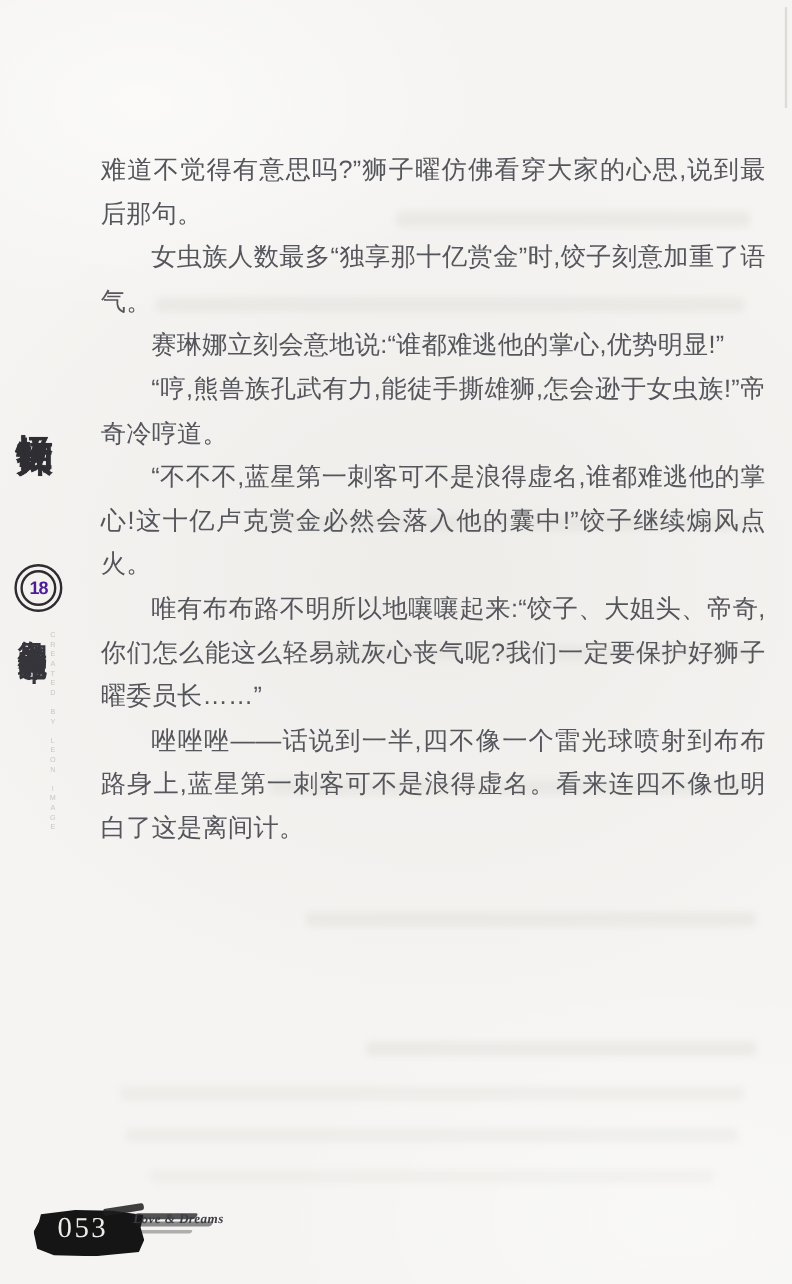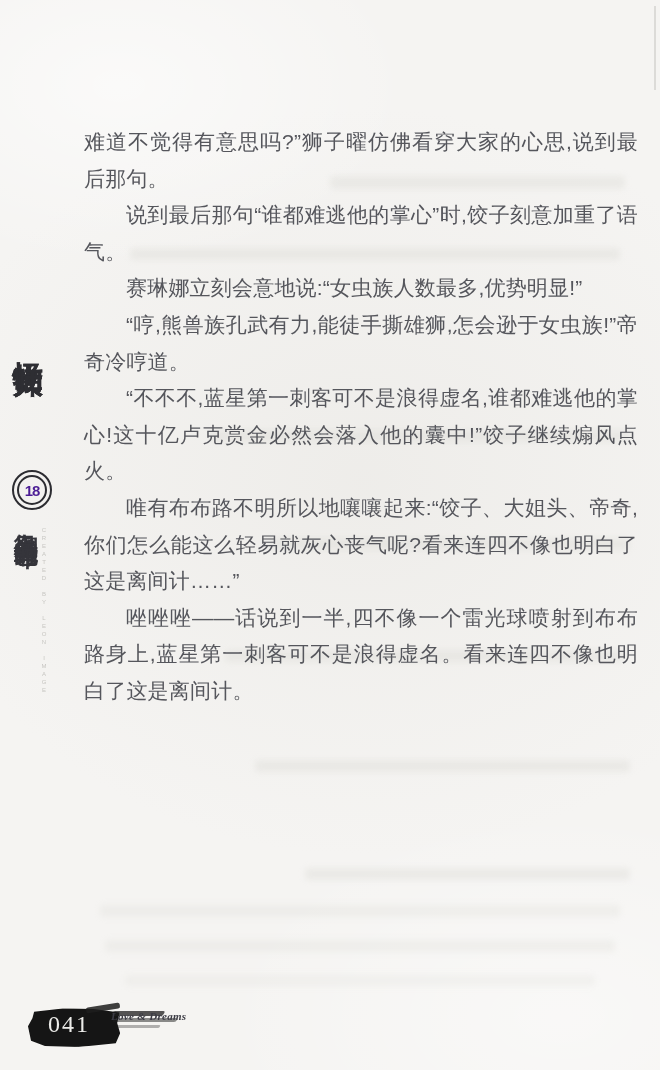--- a/index.html
+++ b/index.html
@@ -108,29 +108,29 @@
   <div class="vol-badge">
     <div class="vol-badge-inner">
       <span class="vol-number">18</span>
     </div>
   </div>
   <div class="sub-title">御风者的青色罪印</div>
   <div class="credit">CREATED BY LEON IMAGE</div>
 
   <div class="body-text">
       <p class="">难道不觉得有意思吗?”狮子曜仿佛看穿大家的心思,说到最后那句。</p>
-      <p class="ind">说到最后那句“谁都难逃他的掌心”时,饺子刻意加重了语气。</p>
-      <p class="ind">赛琳娜立刻会意地说:“女虫族人数最多,优势明显!”</p>
+      <p class="ind">女虫族人数最多“独享那十亿赏金”时,饺子刻意加重了语气。</p>
+      <p class="ind">赛琳娜立刻会意地说:“谁都难逃他的掌心,优势明显!”</p>
       <p class="ind">“哼,熊兽族孔武有力,能徒手撕雄狮,怎会逊于女虫族!”帝奇冷哼道。</p>
       <p class="ind">“不不不,蓝星第一刺客可不是浪得虚名,谁都难逃他的掌心!这十亿卢克赏金必然会落入他的囊中!”饺子继续煽风点火。</p>
-      <p class="ind">唯有布布路不明所以地嚷嚷起来:“饺子、大姐头、帝奇,你们怎么能这么轻易就灰心丧气呢?看来连四不像也明白了这是离间计……”</p>
+      <p class="ind">唯有布布路不明所以地嚷嚷起来:“饺子、大姐头、帝奇,你们怎么能这么轻易就灰心丧气呢?我们一定要保护好狮子曜委员长……”</p>
       <p class="ind">唑唑唑——话说到一半,四不像一个雷光球喷射到布布路身上,蓝星第一刺客可不是浪得虚名。看来连四不像也明白了这是离间计。</p>
     </div>
 
   <div class="brush"></div>
   <div class="streak s1"></div>
   <div class="streak s2"></div>
   <div class="streak s3"></div>
   <div class="streak s4"></div>
-  <div class="page-number">041</div>
+  <div class="page-number">053</div>
   <div class="tagline">Love &amp; Dreams</div>
 
 </div>
 
 </body></html>

